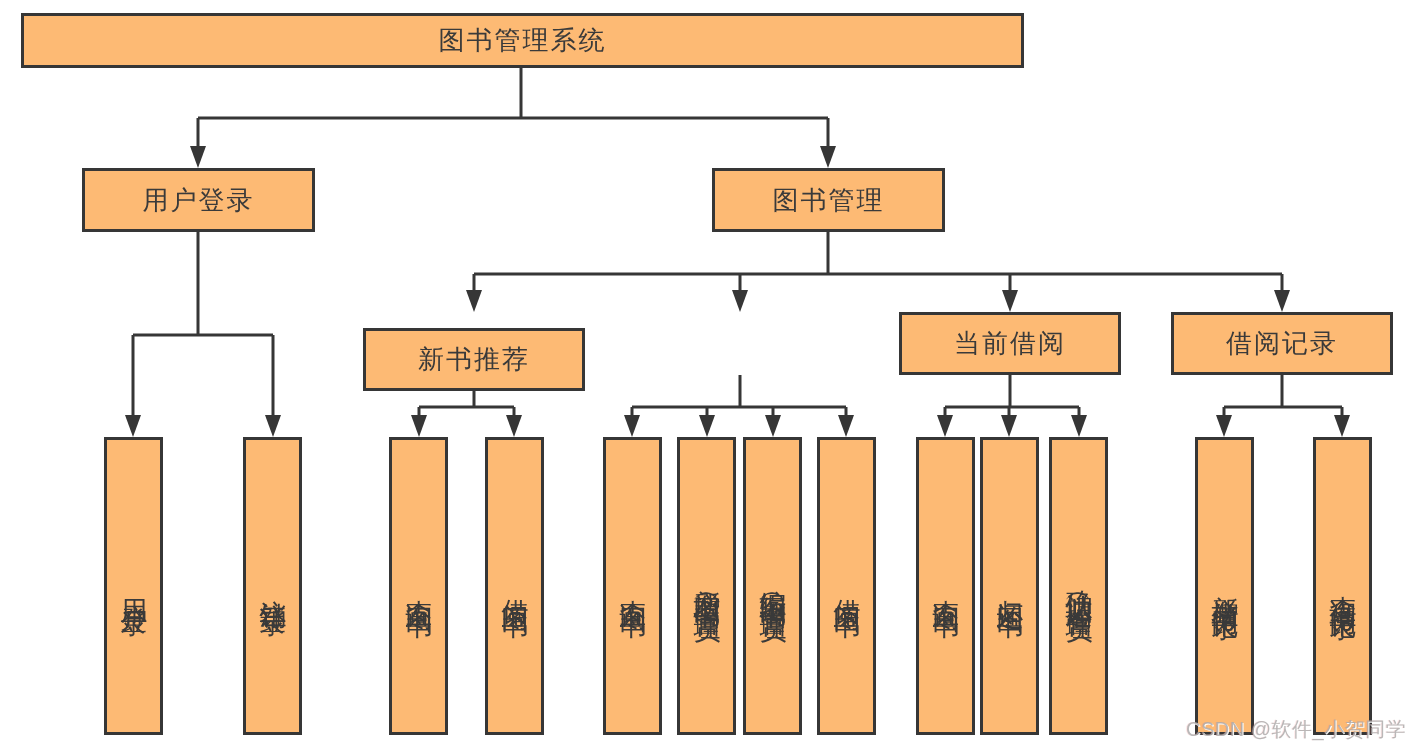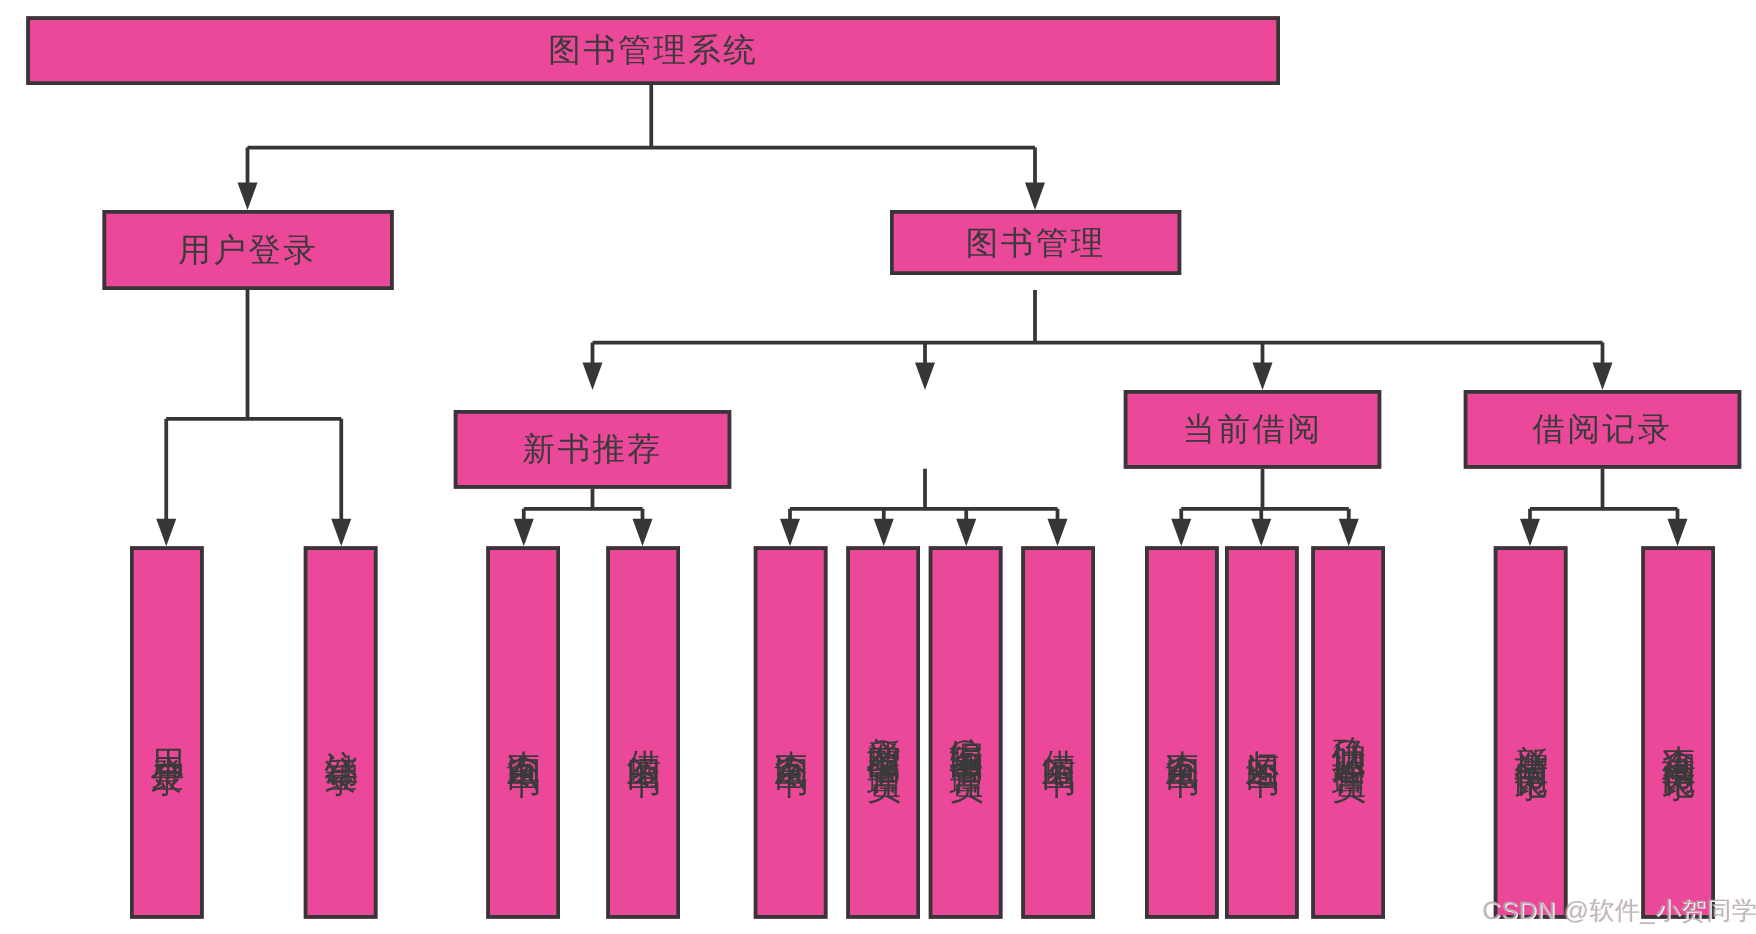--- a/index.html
+++ b/index.html
@@ -2,37 +2,37 @@
 <html><head>
 <meta charset="utf-8">
 <style>
   html,body{margin:0;padding:0;background:#ffffff;}
   .stage{
     position:relative;width:1405px;height:747px;background:#ffffff;overflow:hidden;
     font-family:"Liberation Sans","DejaVu Sans",sans-serif;color:#333333;
   }
   .stage svg{position:absolute;left:0;top:0;width:1405px;height:747px;}
   .box{
-    position:absolute;box-sizing:border-box;border:3px solid #363636;background:#ec4899;
+    position:absolute;box-sizing:border-box;border:3px solid #363636;background:#fdba74;
     display:flex;align-items:center;justify-content:center;
     font-size:26px;letter-spacing:2px;color:#3a3a3a;white-space:nowrap;
   }
   .v{
     writing-mode:vertical-rl;text-orientation:mixed;
     font-size:27px;letter-spacing:4px;line-height:1;white-space:normal;
   }
   
   #n-root{left:21px;top:13px;width:1003px;height:55px;}
   
   #n-user-login{left:82px;top:168px;width:233px;height:64px;}
-  #n-book-mgmt{left:712px;top:168px;width:233px;height:52px;}
+  #n-book-mgmt{left:712px;top:168px;width:233px;height:64px;}
   
   #n-newrec{left:363px;top:328px;width:222px;height:63px;}
   #n-borrow{left:629px;top:312px;width:222px;height:63px;}
-  #n-current{left:899px;top:312px;width:206px;height:63px;}
+  #n-current{left:899px;top:312px;width:222px;height:63px;}
   #n-records{left:1171px;top:312px;width:222px;height:63px;}
   
   .leaf{top:437px;width:59px;height:298px;}
   #l-user-login{left:104px;}
   #l-logout{left:243px;}
   #l-nbr-query{left:389px;}
   #l-nbr-borrow{left:485px;}
   #l-bb-query{left:603px;}
   #l-bb-add{left:677px;}
   #l-bb-edit{left:743px;}

